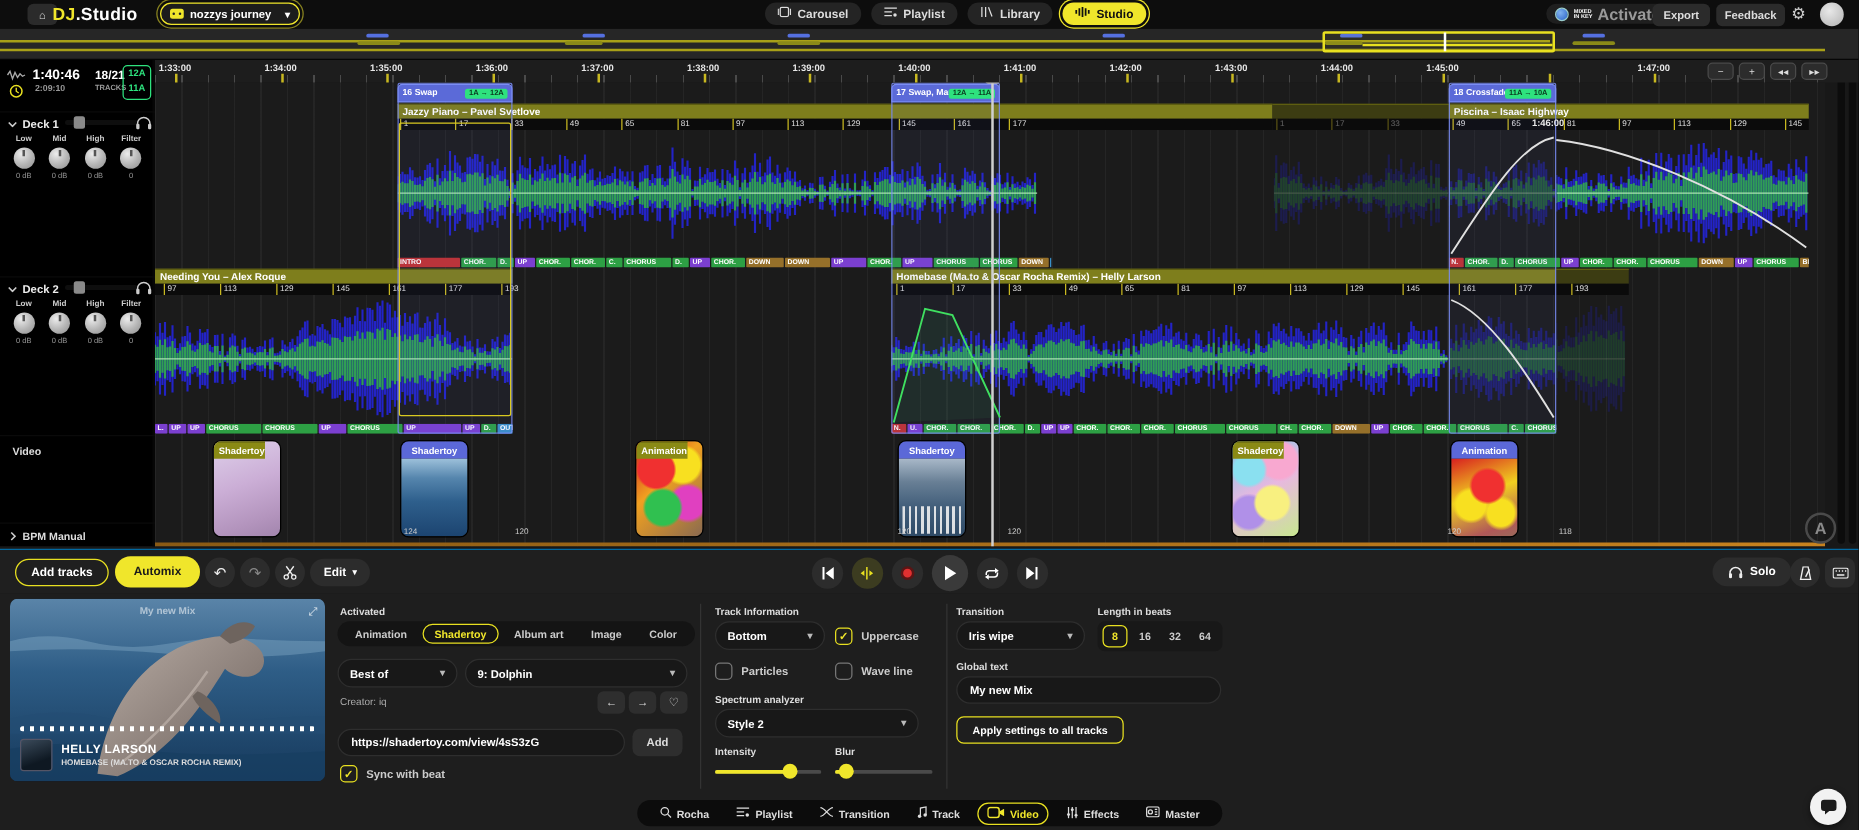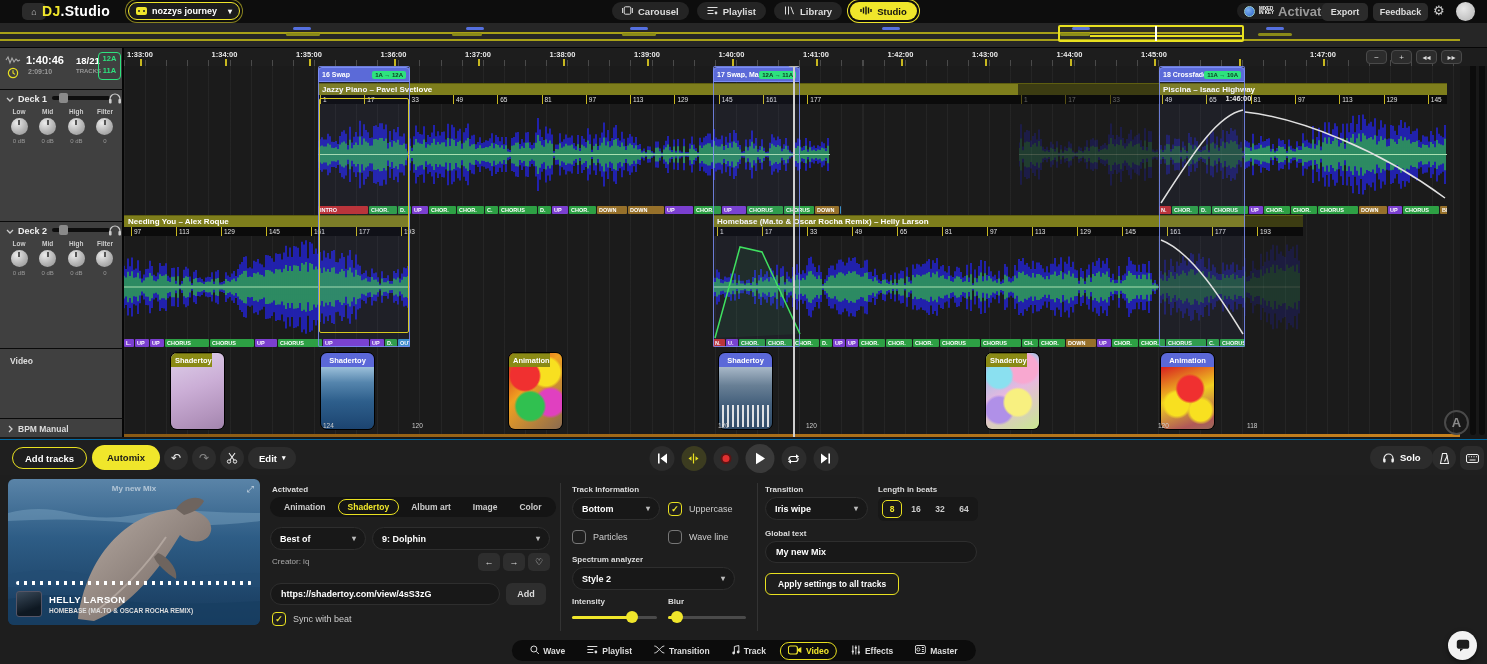--- a/index.html
+++ b/index.html
@@ -68,21 +68,21 @@
   .art-psy{background:radial-gradient(circle at 25% 30%,#8ae0f0 0 18%,transparent 22%),radial-gradient(circle at 70% 20%,#f8a8d0 0 20%,transparent 24%),radial-gradient(circle at 60% 65%,#f8f080 0 22%,transparent 26%),radial-gradient(circle at 25% 75%,#b090e8 0 18%,transparent 22%),linear-gradient(150deg,#7ec8e8,#e8b8e0 50%,#c8e890)}
   .art-fire{background:radial-gradient(circle at 55% 35%,#f03030 0 25%,transparent 30%),radial-gradient(circle at 30% 60%,#f8e020 0 22%,transparent 28%),radial-gradient(circle at 75% 70%,#f8e020 0 18%,transparent 24%),linear-gradient(160deg,#d82020 0%,#f0d020 45%,#b05858 85%,#9a6a5a)}
   .bpmlabel{position:absolute;font-size:6.5px;color:#ccc}
   #playhead-line{position:absolute;width:2px;background:#cfcfcf;z-index:7}
   #playhead-handle{position:absolute;width:12px;height:13px;background:#b8b8b8;border-radius:3px;z-index:7;cursor:grab}
   .scrollbar-v{position:absolute;width:6px;background:#0c0c0c;border-radius:3px}
   #orange-line{position:absolute;left:124px;top:434px;width:1336px;height:3px;background:linear-gradient(90deg,#8a5a14,#c8821e)}
   #watermark{position:absolute;left:1444px;top:410px;width:25px;height:25px;border:2px solid #4a4a4a;border-radius:50%;color:#8a8a8a;font-size:13px;font-weight:bold;display:flex;align-items:center;justify-content:center}
 
   
-  #sidebar{position:absolute;left:0;top:48px;width:124px;height:389px;background:#404040;border-right:2px solid #060606;z-index:10}
+  #sidebar{position:absolute;left:0;top:48px;width:124px;height:389px;background:#000000;border-right:2px solid #060606;z-index:10}
   .sb-div{position:absolute;left:0;width:124px;height:1px;background:#0a0a0a}
   #time-cur{position:absolute;left:26px;top:6px;font-size:11px;font-weight:bold;color:#fff}
   #time-total{position:absolute;left:28px;top:20px;font-size:7px;color:#999;font-weight:bold}
   #trk-count{position:absolute;left:76px;top:7px;font-size:9.5px;font-weight:bold;color:#fff}
   #trk-label{position:absolute;left:76px;top:20px;font-size:6px;color:#999;font-weight:bold}
   #keybox{position:absolute;left:98px;top:4px;width:23px;height:28px;border:1.5px solid #2ee27e;border-radius:4px;color:#2ee27e;font-size:7.5px;font-weight:bold;text-align:center;line-height:12px}
   .deck-head{position:absolute;left:6px;display:flex;align-items:center;gap:4px;font-size:9px;font-weight:bold;color:#eee}
   .vslider{position:relative;width:58px;height:10px;cursor:pointer}
   .vslider:before{content:"";position:absolute;left:0;top:3px;width:100%;height:4px;background:#0e0e0e;border-radius:2px}
   .vslider i{position:absolute;left:7px;top:0;width:9px;height:10px;background:#8a8a8a;border-radius:2px}
@@ -122,21 +122,21 @@
   .panel-label{position:absolute;font-size:8px;font-weight:bold;color:#ddd}
   .pill-tabs{position:absolute;display:flex;align-items:center;background:#141414;border-radius:10px;height:20px;padding:0 4px;gap:2px}
   .pill-tab{padding:2px 9px;font-size:8.5px;font-weight:bold;color:#ccc;border-radius:9px;border:1px solid transparent;cursor:pointer;white-space:nowrap}
   .pill-tab.active{border-color:#e8e020;color:#f0e62b}
   .select{position:absolute;height:23px;background:#181818;border:1px solid #2e2e2e;border-radius:12px;display:flex;align-items:center;justify-content:space-between;padding:0 9px;font-size:9px;font-weight:bold;color:#fff;cursor:pointer}
   .select .chev{color:#bbb;font-size:8px}
   .smallbtn{position:absolute;width:22px;height:18px;background:#2e2e2e;border-radius:5px;display:flex;align-items:center;justify-content:center;font-size:9px;color:#ddd;cursor:pointer}
   .textinput{position:absolute;height:22px;background:#181818;border:1px solid #2e2e2e;border-radius:11px;color:#fff;font-size:9px;font-weight:bold;padding:0 10px;font-family:"Liberation Sans",sans-serif;outline:none}
   .cb{position:absolute;width:14px;height:14px;border:1.5px solid #777;border-radius:4px;cursor:pointer}
   .cb.checked{border-color:#e8e020;color:#f0e62b;font-size:9px;text-align:center;line-height:12px;font-weight:bold}
-  .cb-label{position:absolute;font-size:9px;color:#ccc;font-weight:normal}
+  .cb-label{position:absolute;font-size:9px;color:#ccc;font-weight:bold}
   .slider{position:absolute;height:3px;background:#4a4a4a;border-radius:2px}
   .slider .fill{position:absolute;left:0;top:0;height:3px;background:#f0e62b;border-radius:2px}
   .slider .thumb{position:absolute;top:-5px;width:12px;height:12px;border-radius:50%;background:#f0e62b;cursor:grab}
   .vdivider{position:absolute;width:1px;background:#333}
   #apply-btn{position:absolute;left:765px;top:98px;height:22px;padding:0 12px;border:1.5px solid #e8e020;border-radius:6px;display:flex;align-items:center;font-size:8.5px;font-weight:bold;color:#fff;cursor:pointer}
   .beats-seg{position:absolute;left:878px;top:22px;height:24px;background:#181818;border-radius:6px;display:flex;align-items:center;gap:4px;padding:0 4px}
   .beat-opt{width:20px;height:18px;display:flex;align-items:center;justify-content:center;font-size:8.5px;font-weight:bold;color:#ccc;border:1.5px solid transparent;border-radius:5px;cursor:pointer}
   .beat-opt.active{border-color:#e8e020;color:#f0e62b}
   #tabbar{position:absolute;left:50%;top:165px;transform:translateX(-50%);height:21px;background:#0c0c0c;border-radius:11px;display:flex;align-items:center;gap:6px;padding:0 10px}
   .btab{display:flex;align-items:center;gap:4px;font-size:8.5px;font-weight:bold;color:#ddd;padding:2px 7px;border:1px solid transparent;border-radius:9px;cursor:pointer;white-space:nowrap}
@@ -699,21 +699,21 @@
     <div class="panel-label" style="left:765px;top:54px">Global text</div>
     <input class="textinput" style="left: 765px; top: 66px; width: 212px;" readonly="" value="My new Mix">
     <div id="apply-btn">Apply settings to all tracks</div>
 
     <div id="tabbar">
         <div class="btab">
           <span><svg width="10" height="10" viewBox="0 0 10 10">
               <circle cx="4" cy="4" r="3" fill="none" stroke="currentColor"></circle>
               <path d="M6.3,6.3 9,9" stroke="currentColor"></path>
             </svg></span>
-          <span>Wave</span>
+          <span>Rocha</span>
         </div>
         <div class="btab">
           <span><svg width="11" height="9" viewBox="0 0 11 9">
               <path d="M0.5,1.5h10 M0.5,4.5h6 M0.5,7.5h6" stroke="currentColor"></path>
               <circle cx="9" cy="7" r="1.4" fill="currentColor"></circle>
             </svg></span>
           <span>Playlist</span>
         </div>
         <div class="btab">
           <span><svg width="11" height="9" viewBox="0 0 11 9">

